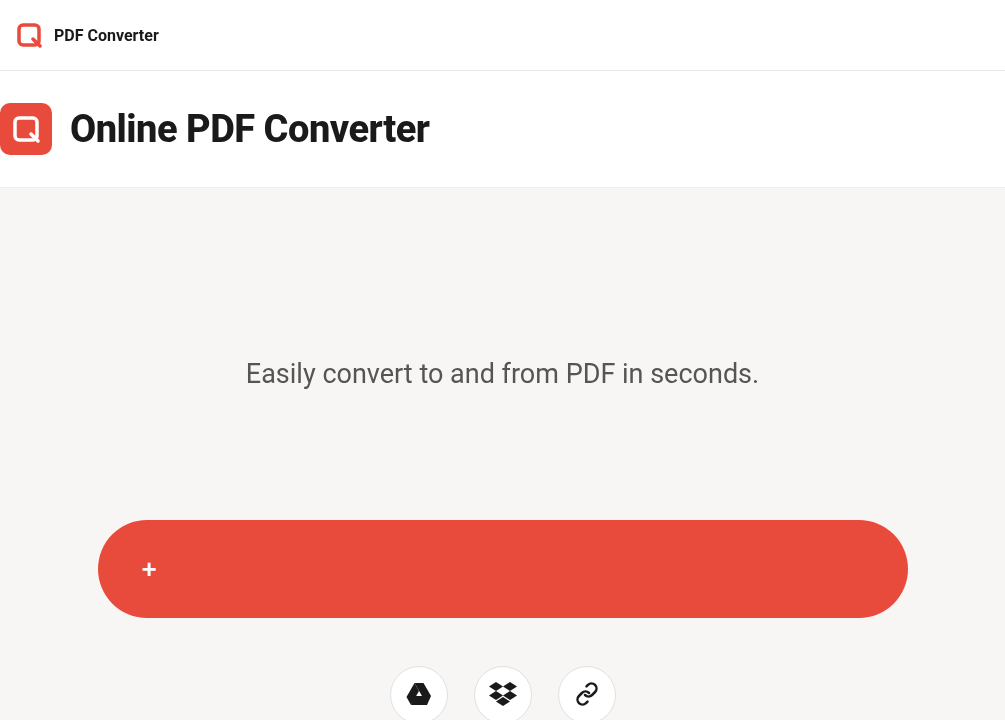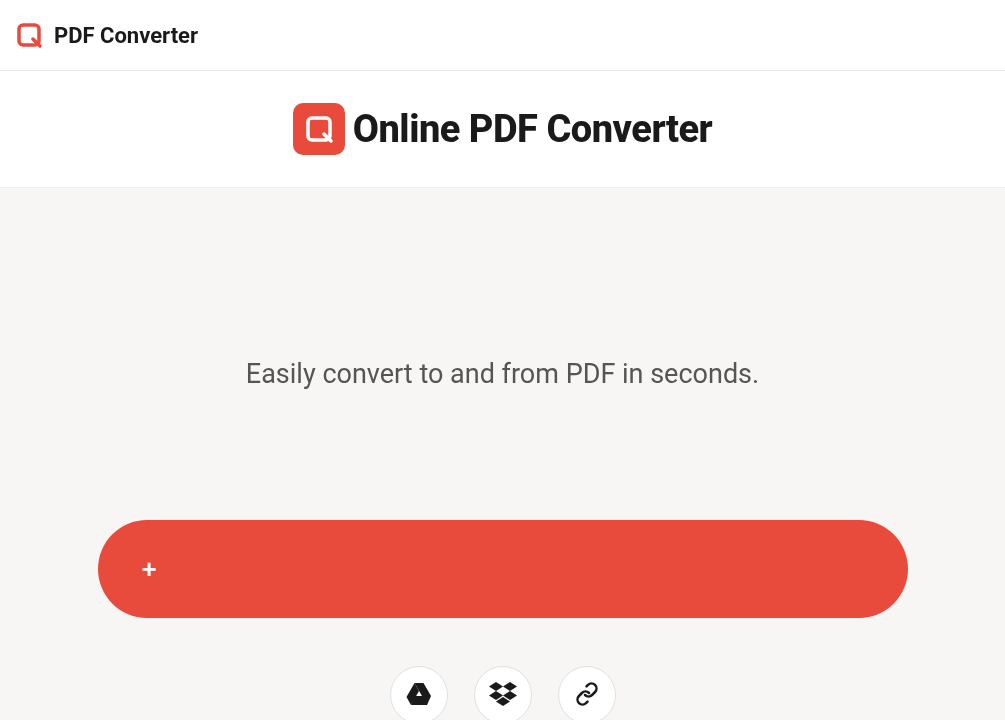--- a/index.html
+++ b/index.html
@@ -22,30 +22,29 @@
       gap: 12px;
     }
     .top-bar-logo {
       width: 26px;
       height: 26px;
       display: flex;
       align-items: center;
       justify-content: center;
     }
     .top-bar-title {
-      font-size: 22px;
+      font-size: 16px;
       font-weight: 700;
       color: #1a1a1a;
     }
     .hero-bar {
       display: flex;
       align-items: center;
-      justify-content: center;
       padding: 32px 0;
-      gap: 8px;
+      gap: 18px;
       border-bottom: 1px solid #eeeeee;
     }
     .hero-logo {
       width: 52px;
       height: 52px;
       background: #e84b3c;
       border-radius: 10px;
       display: flex;
       align-items: center;
       justify-content: center;

